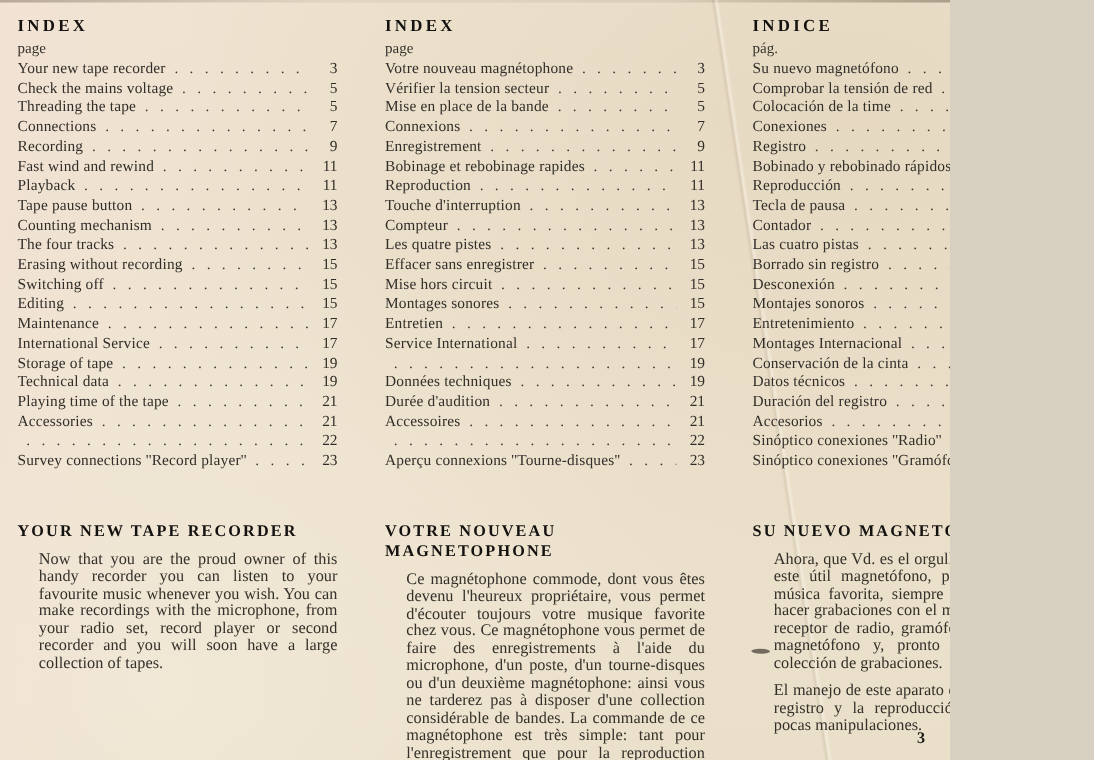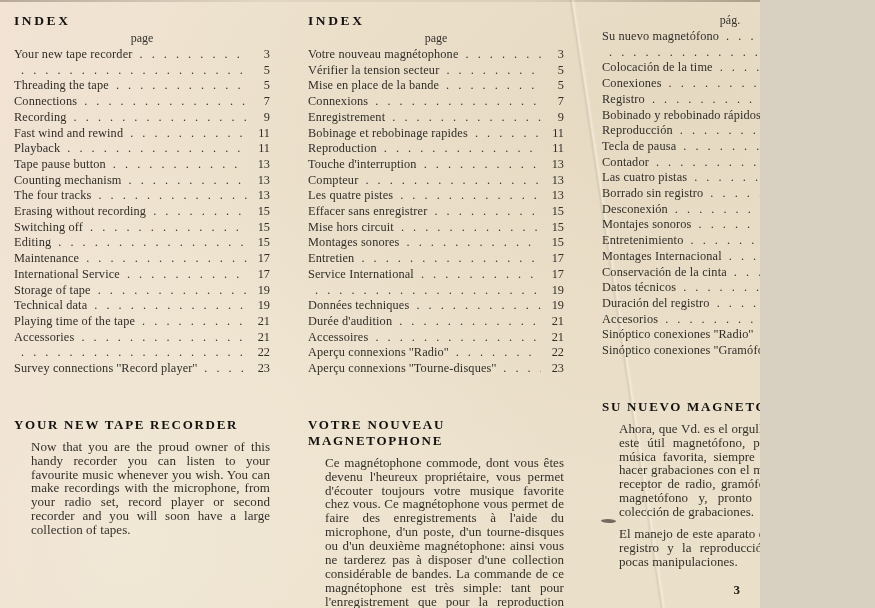--- a/index.html
+++ b/index.html
@@ -34,21 +34,21 @@
     grid-template-columns: 256px 256px 256px;
     column-gap: 38px;
   }
   .column { min-width: 0; }
   .index-heading {
     margin: 0 0 2px 0;
     font-size: 13.5px; font-weight: bold; letter-spacing: 2.6px;
     color: #141210;
   }
   .page-label {
-    text-align: center; font-size: 12px; line-height: 15px;
+    text-align: left; font-size: 12px; line-height: 15px;
     margin: 0 0 1px 0; color: #35322c;
   }
   .toc { margin: 0; }
   .toc-row {
     display: flex; align-items: baseline;
     font-size: 12.3px; line-height: 15.7px;
     overflow: hidden;
   }
   .toc-label { white-space: nowrap; letter-spacing: 0.15px; }
   .toc-dots { flex: 1 1 auto; overflow: hidden; white-space: nowrap; margin: 0 3px 0 7px; min-width: 0; }
@@ -91,20 +91,21 @@
     <section class="column">
       <h2 class="index-heading">INDEX</h2>
       <div class="page-label">page</div>
       <div class="toc">
           <div class="toc-row">
             <span class="toc-label">Your new tape recorder</span>
             <span class="toc-dots"></span>
             <span class="toc-page">3</span>
           </div>
           <div class="toc-row">
+            <span class="toc-label">Check the mains voltage</span>
             <span class="toc-dots"></span>
             <span class="toc-page">5</span>
           </div>
           <div class="toc-row">
             <span class="toc-label">Threading the tape</span>
             <span class="toc-dots"></span>
             <span class="toc-page">5</span>
           </div>
           <div class="toc-row">
             <span class="toc-label">Connections</span>
@@ -296,47 +297,48 @@
             <span class="toc-label">Durée d'audition</span>
             <span class="toc-dots"></span>
             <span class="toc-page">21</span>
           </div>
           <div class="toc-row">
             <span class="toc-label">Accessoires</span>
             <span class="toc-dots"></span>
             <span class="toc-page">21</span>
           </div>
           <div class="toc-row">
-            <span class="toc-label">Aperçu connexions ''Radio''</span>
             <span class="toc-dots"></span>
             <span class="toc-page">22</span>
           </div>
           <div class="toc-row">
             <span class="toc-label">Aperçu connexions ''Tourne-disques''</span>
             <span class="toc-dots"></span>
             <span class="toc-page">23</span>
           </div>
         </div>
       <div class="section">
         <h3 class="section-heading">VOTRE NOUVEAU MAGNETOPHONE</h3>
         <div class="paragraphs">
             <p class="body-text">Ce magnétophone commode, dont vous êtes devenu l'heureux propriétaire, vous permet d'écou­ter toujours votre musique favorite chez vous. Ce magnétophone vous permet de faire des en­registrements à l'aide du microphone, d'un poste, d'un tourne-disques ou d'un deuxième magnéto­phone: ainsi vous ne tarderez pas à disposer d'une collection considérable de bandes. La com­mande de ce magnétophone est très simple: tant pour l'enregistrement que pour la reproduction vous n'avez à effectuer que quelques manipulations</p>
           </div>
       </div>
     </section>
 
     <section class="column">
+      <h2 class="index-heading">INDICE</h2>
       <div class="page-label">pág.</div>
       <div class="toc">
           <div class="toc-row">
             <span class="toc-label">Su nuevo magnetófono</span>
             <span class="toc-dots"></span>
             <span class="toc-page">3</span>
           </div>
           <div class="toc-row">
+            <span class="toc-label">Comprobar la tensión de red</span>
             <span class="toc-dots"></span>
             <span class="toc-page">5</span>
           </div>
           <div class="toc-row">
             <span class="toc-label">Colocación de la time</span>
             <span class="toc-dots"></span>
             <span class="toc-page">5</span>
           </div>
           <div class="toc-row">
             <span class="toc-label">Conexiones</span>

